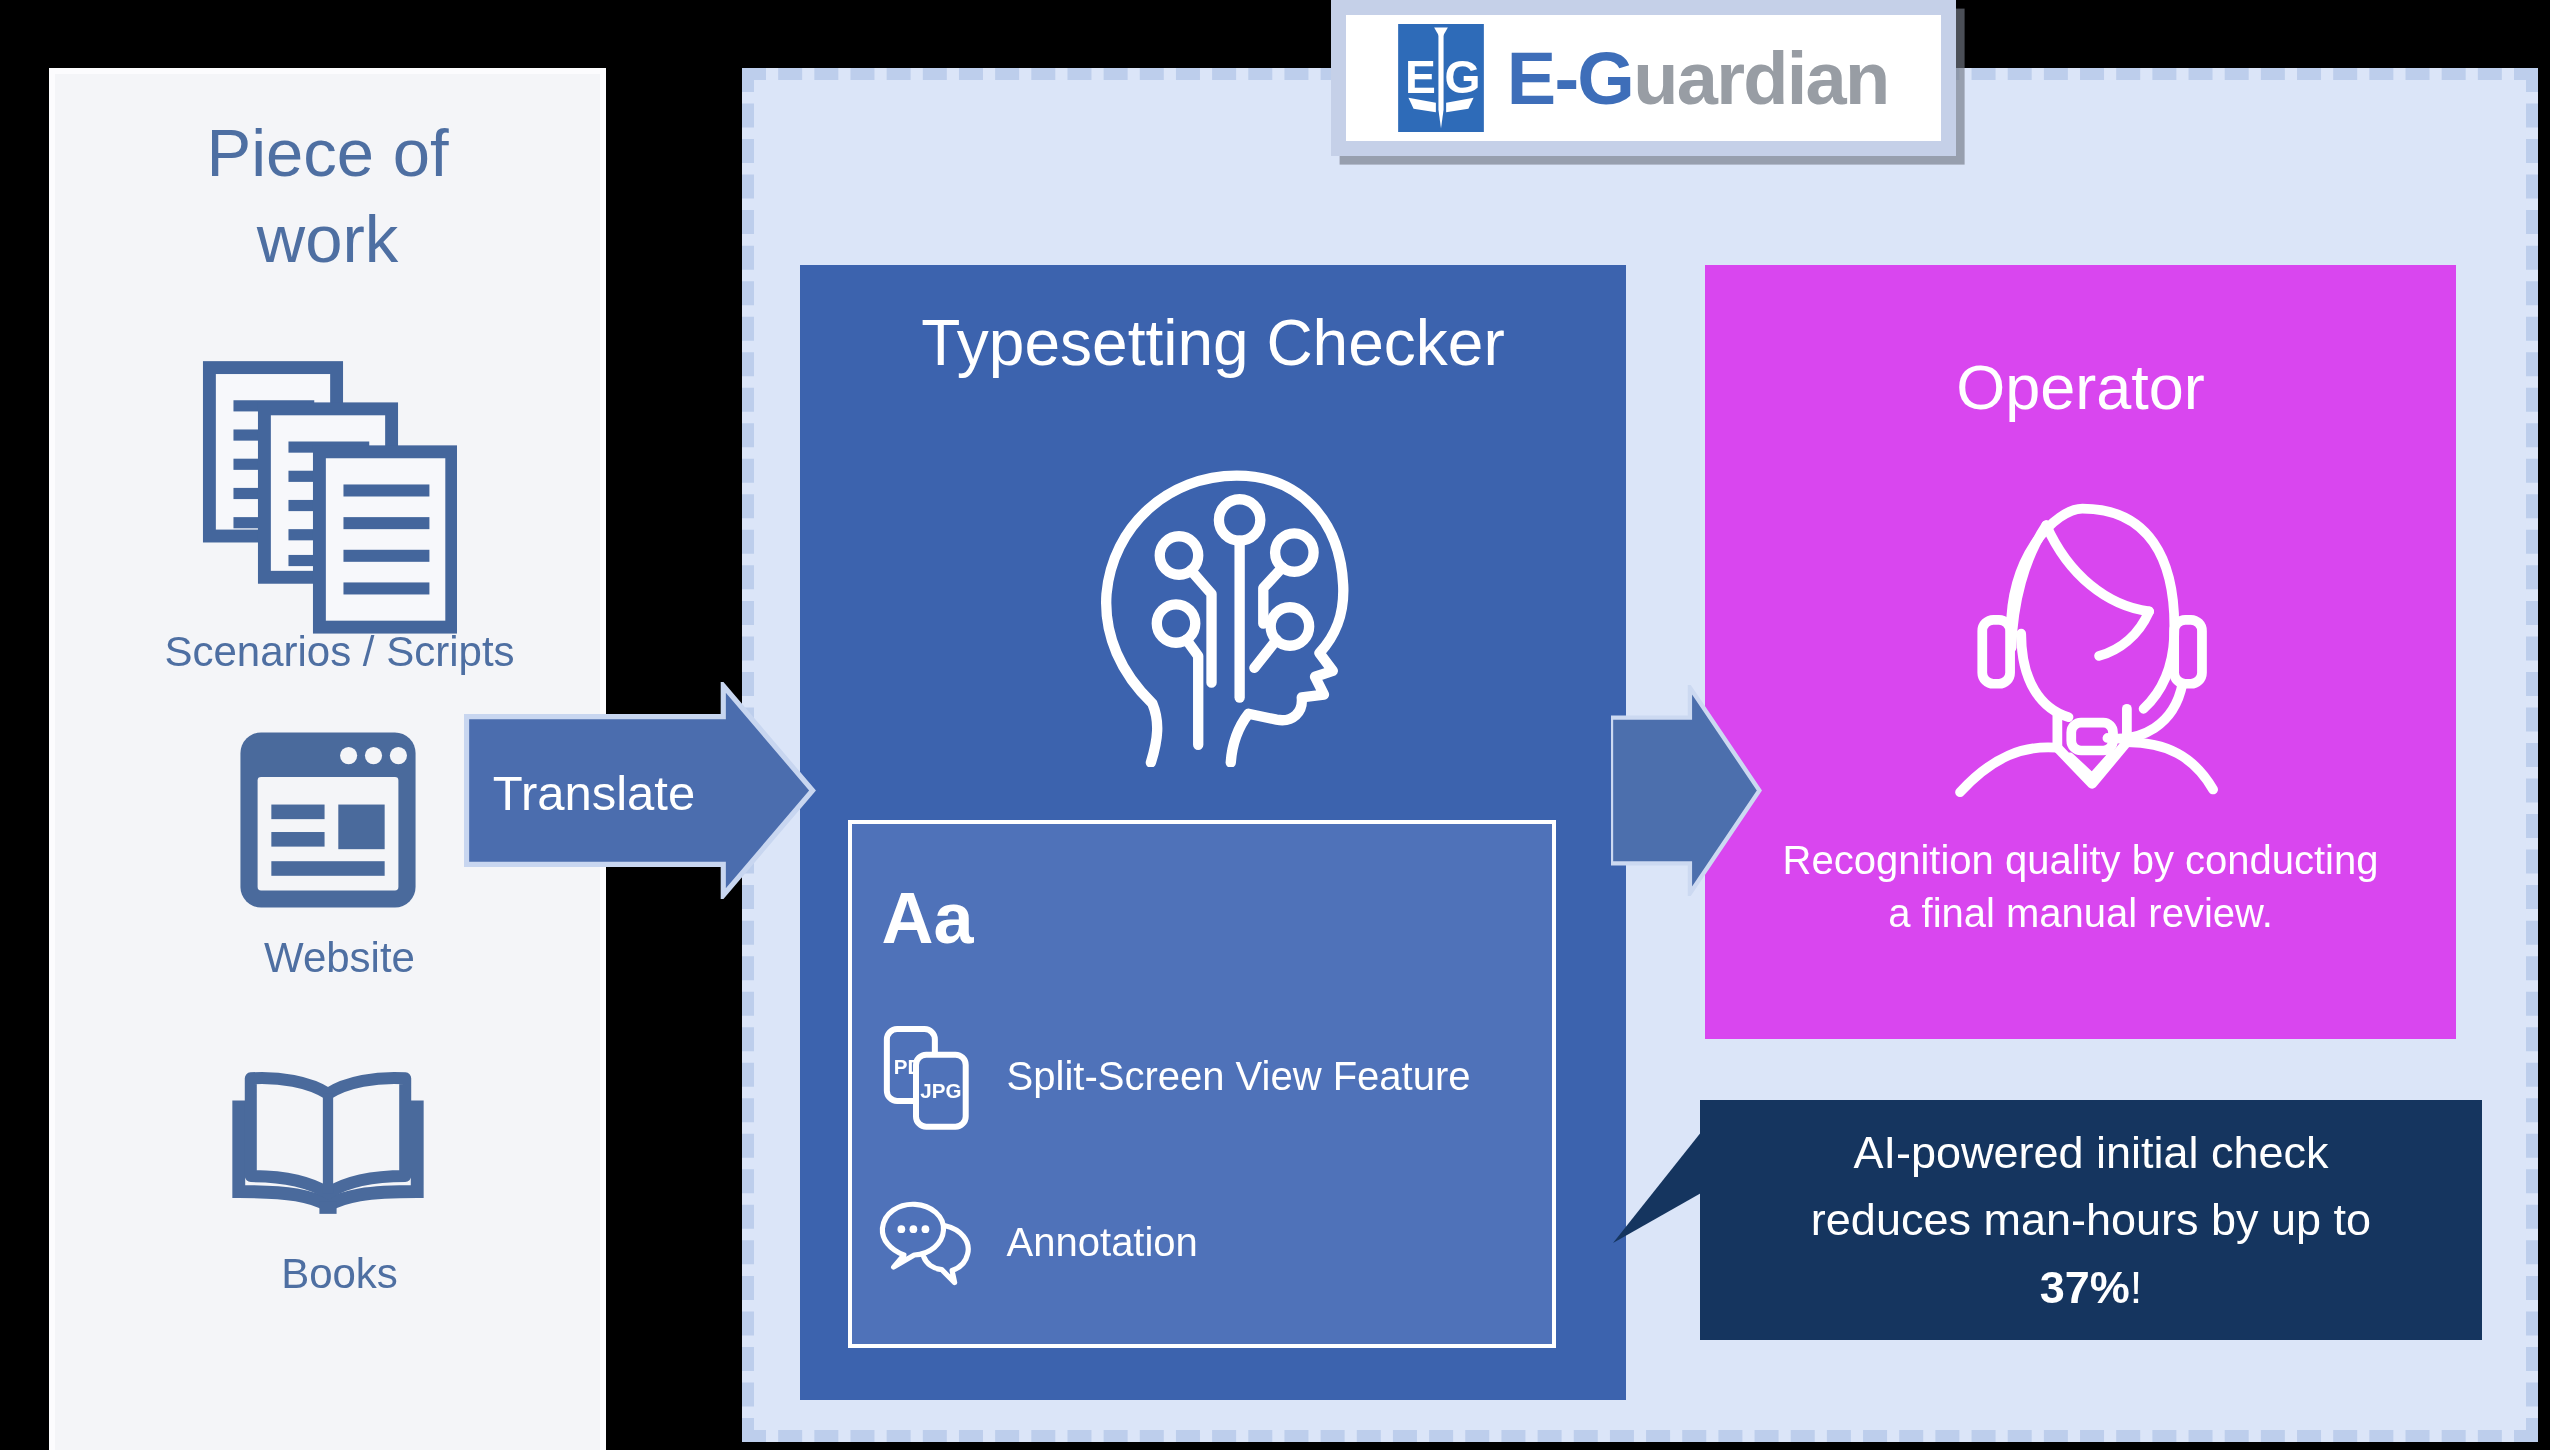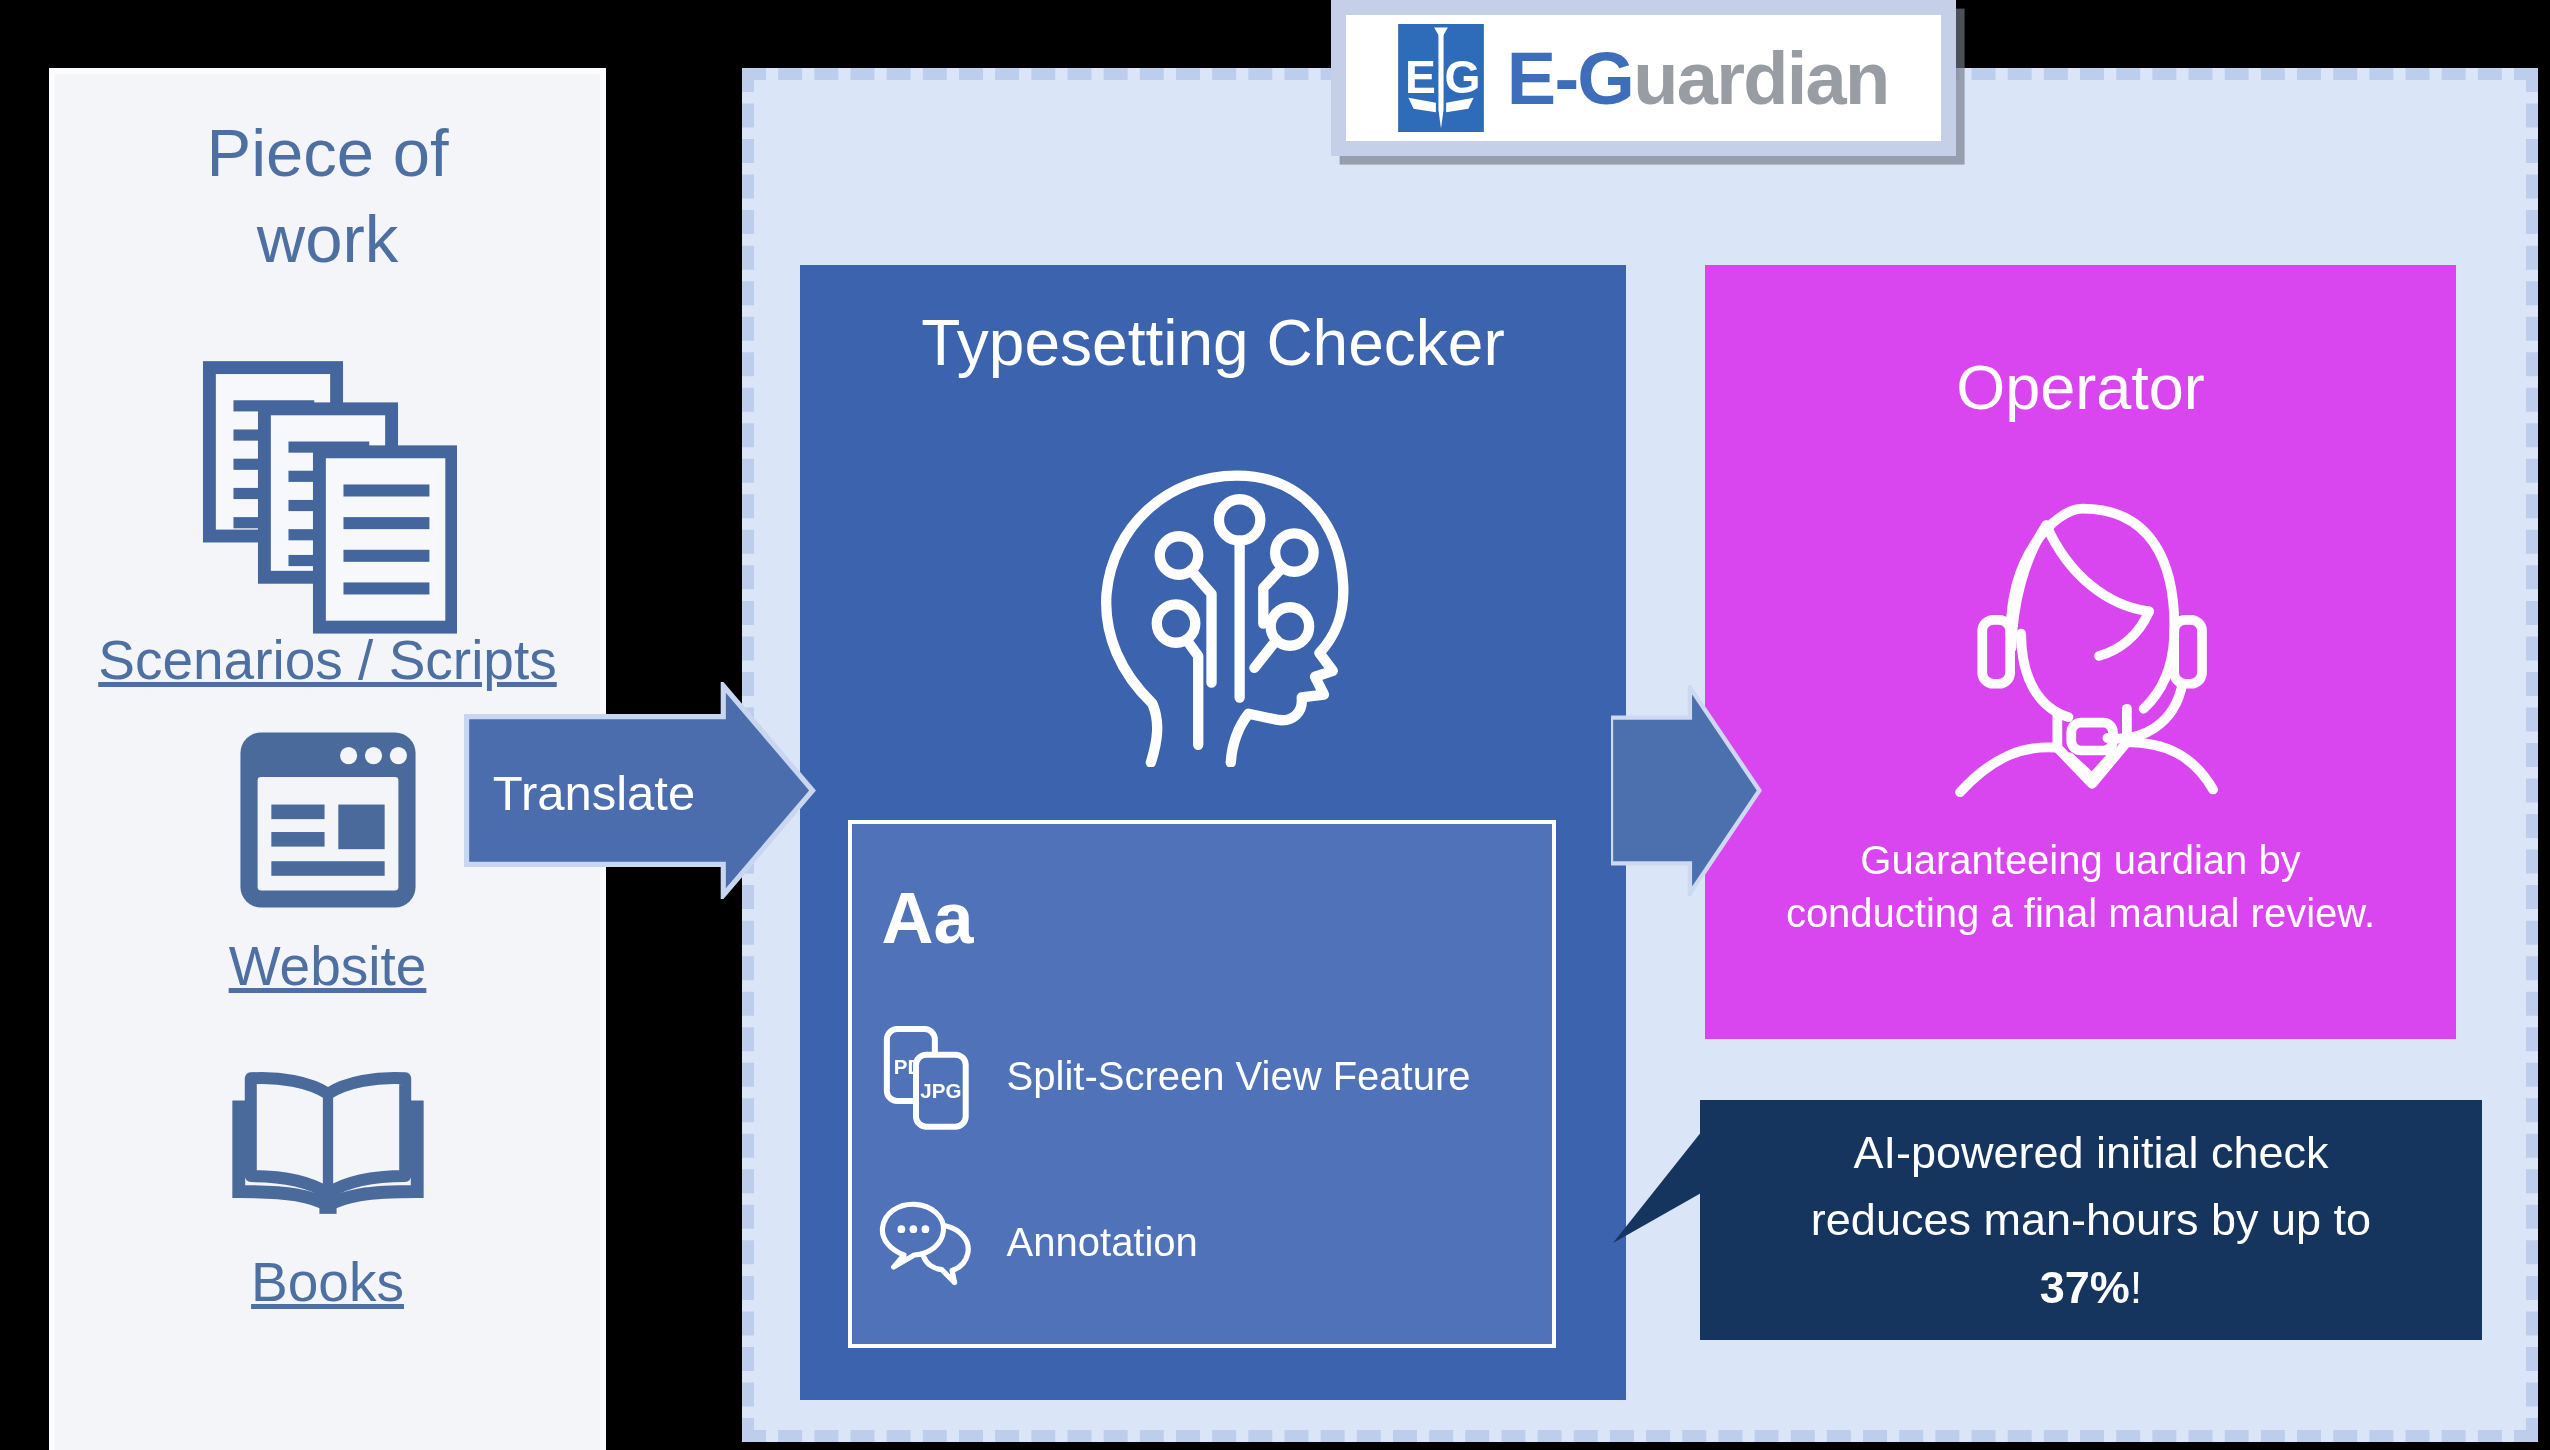--- a/index.html
+++ b/index.html
@@ -6,21 +6,21 @@
   #canvas{position:relative;width:2550px;height:1451px;background:#000;overflow:hidden;
           font-family:"Liberation Sans","DejaVu Sans",sans-serif;}
   .abs{position:absolute;}
 
   
   #source-panel{left:49px;top:68px;width:557px;height:1408px;background:#f4f5f8;
                 border:6.9px solid #fcfcfe;box-sizing:border-box;}
   .sp-title{left:0;top:36px;width:100%;text-align:center;font-size:67px;line-height:1.28;
             color:#4e6fa2;}
   .sp-title .inner{display:inline-block;width:361px;}
-  .sp-label{left:0;width:100%;text-align:center;font-size:55px;color:#4e6fa2;text-decoration:underline;}
+  .sp-label{left:12px;width:100%;text-align:center;font-size:42px;color:#4e6fa2;}
   #docs-icon{left:50%;transform:translateX(-50%);top:285px;}
   #label-scenarios{top:554px;}
   #website-icon{left:50%;transform:translateX(-50%);top:655px;}
   #label-website{top:860px;}
   #books-icon{left:50%;transform:translateX(-50%);top:982px;}
   #label-books{top:1176px;}
 
   
   #workflow-panel{left:742px;top:68px;width:1796px;height:1374px;background:#dbe5f8;
                   border:12px dashed #bdceec;box-sizing:border-box;z-index:1;}
@@ -225,21 +225,21 @@
         <rect x="98" y="182" width="30" height="20" rx="7"></rect>
         <path d="M88,176 L88,200"></path>
         <path d="M138,172 L138,196"></path>
         <path d="M18,232 C42,206 64,198 88,200"></path>
         <path d="M138,196 C166,196 186,206 200,230"></path>
         <path d="M88,200 L113,226 L138,196"></path>
         <path d="M97,207 L113,222 L128,205"></path>
       </g>
     </svg>
 
-    <div class="abs op-desc">Guaranteeing uardian by conducting a final manual review.</div>
+    <div class="abs op-desc">Recognition quality by conducting a final manual review.</div>
   </div>
 
   <div class="abs" id="callout-tail"></div>
   <div class="abs" id="callout">
     <div>AI-powered initial check</div>
     <div>reduces man-hours by up to</div>
     <div><span class="hl">37%</span><span>!</span></div>
   </div>
 
 </div>

